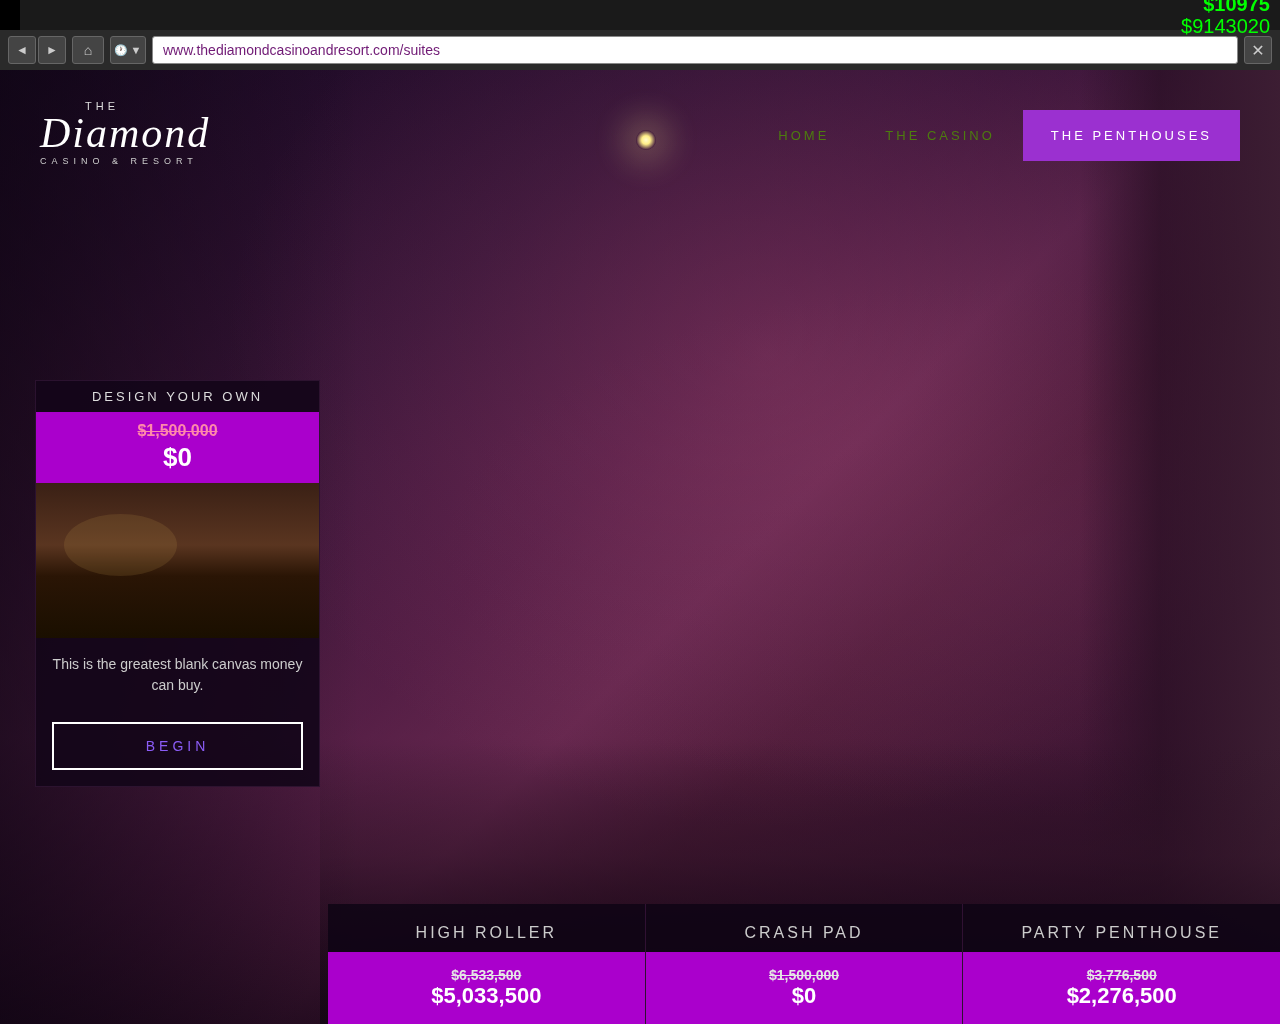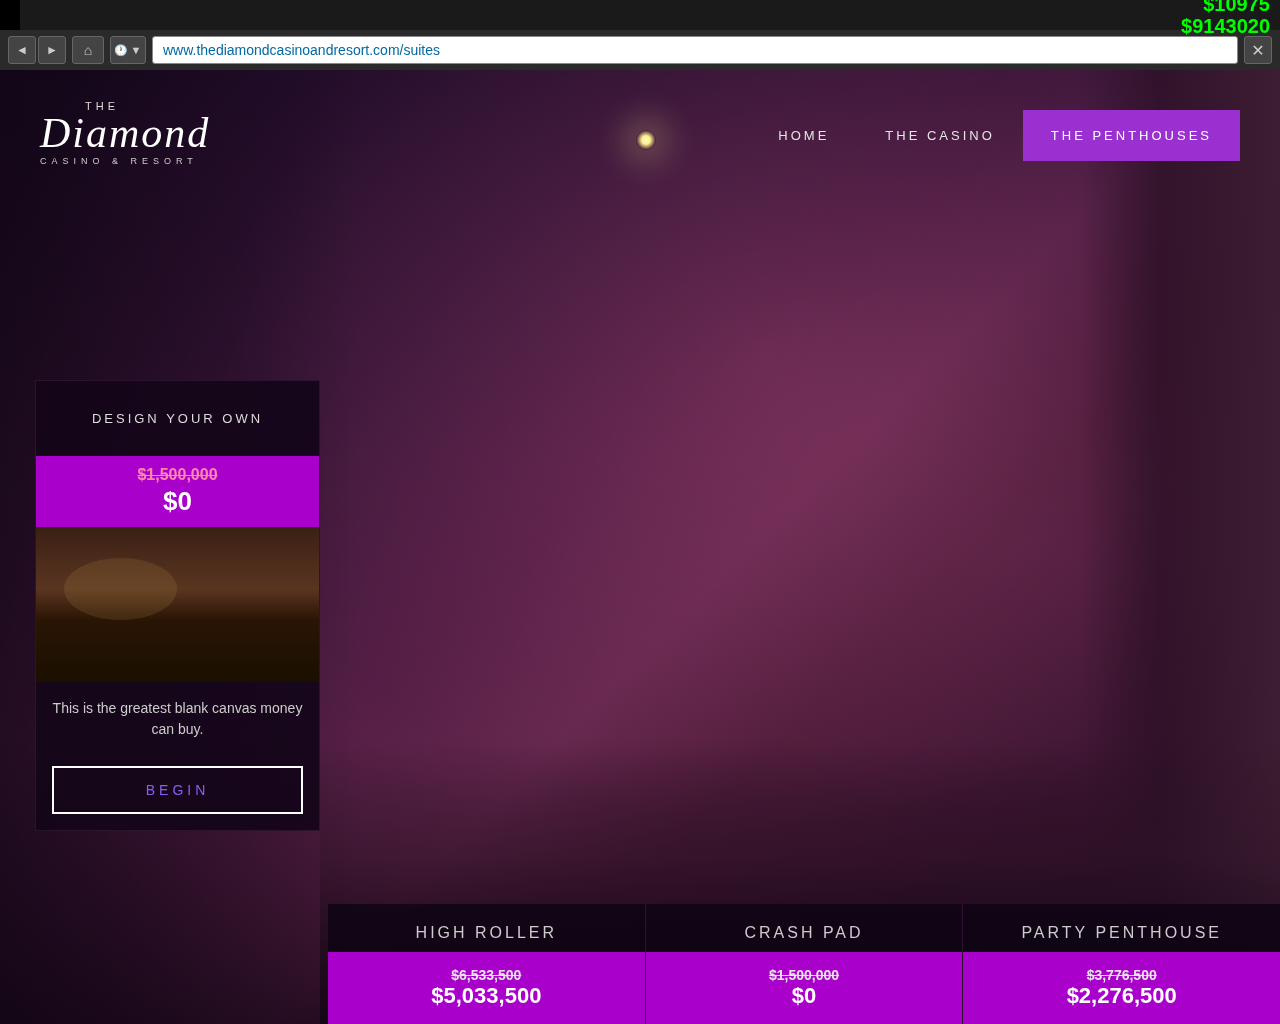--- a/index.html
+++ b/index.html
@@ -29,21 +29,21 @@
     }
     .money-line1 {
       color: #00ff00;
       font-size: 20px;
       font-weight: bold;
       font-family: Arial, sans-serif;
     }
     .money-line2 {
       color: #00ff00;
       font-size: 20px;
-      font-weight: bold;
+      font-weight: normal;
       font-family: Arial, sans-serif;
     }
 
     .browser-nav-bar {
       background: #2a2a2a;
       height: 40px;
       display: flex;
       align-items: center;
       padding: 0 8px;
       gap: 6px;
@@ -93,21 +93,21 @@
       gap: 2px;
     }
     .url-bar {
       flex: 1;
       height: 28px;
       background: #fff;
       border: 1px solid #888;
       border-radius: 3px;
       padding: 0 10px;
       font-size: 14px;
-      color: #0369a1;
+      color: #701a75;
       display: flex;
       align-items: center;
     }
     .close-x-btn {
       width: 28px;
       height: 28px;
       background: #444;
       border: 1px solid #666;
       border-radius: 3px;
       color: #ccc;
@@ -222,21 +222,21 @@
     }
 
     .site-nav {
       display: flex;
       align-items: flex-start;
       gap: 0;
       margin-top: 10px;
     }
     .nav-item {
       padding: 18px 28px;
-      color: #e5e5e5;
+      color: #4d7c0f;
       font-size: 13px;
       letter-spacing: 3px;
       cursor: pointer;
       font-weight: 500;
       text-transform: uppercase;
     }
     .nav-item.active {
       background: #9b30d0;
       color: #fff;
     }
@@ -246,21 +246,21 @@
       position: absolute;
       top: 310px;
       left: 35px;
       width: 285px;
     }
     .left-card {
       background: rgba(20, 5, 25, 0.92);
       border: 1px solid rgba(100,50,100,0.3);
     }
     .card-title {
-      padding: 30px 16px;
+      padding: 8px 16px;
       font-size: 13px;
       letter-spacing: 3px;
       color: #ddd;
       text-align: center;
       text-transform: uppercase;
       font-weight: 500;
     }
     .price-block {
       background: #aa00cc;
       padding: 10px 16px;

